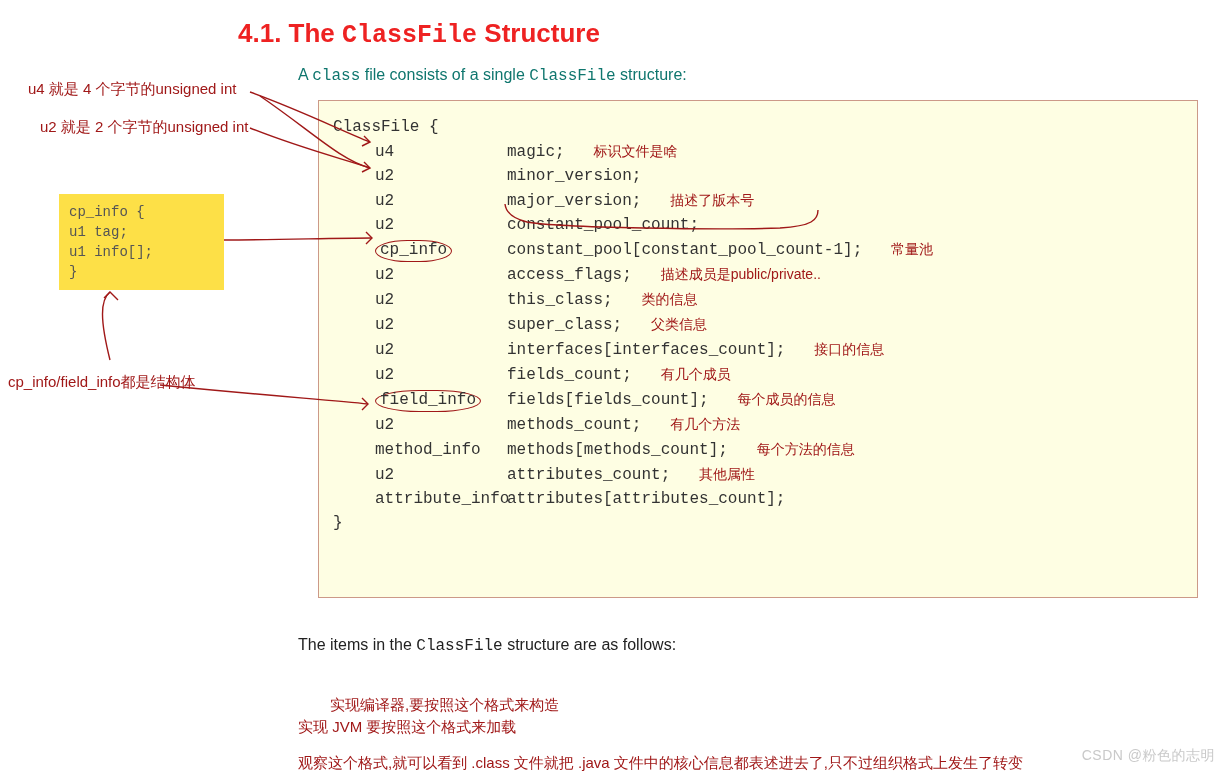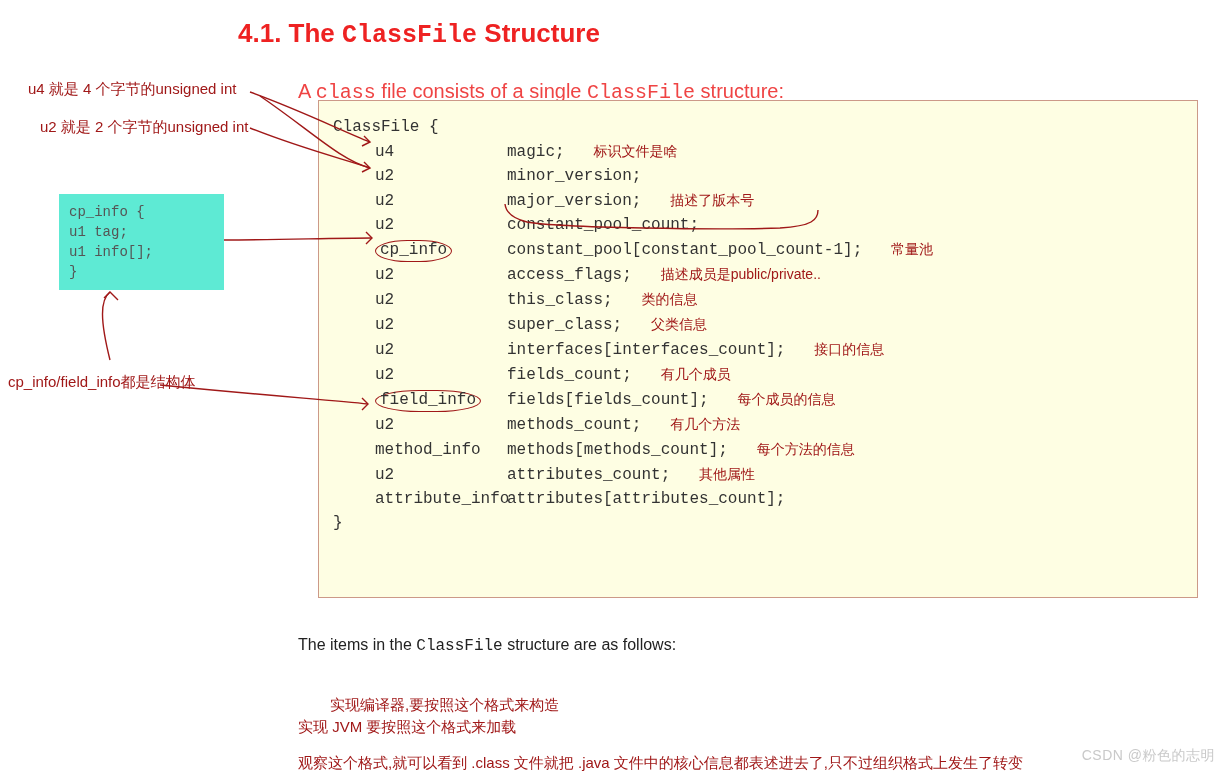--- a/index.html
+++ b/index.html
@@ -18,23 +18,23 @@
   left: 238px;
   top: 18px;
   font-size: 26px;
   font-weight: bold;
   color: #e22;
 }
 .heading .code { font-family: "Courier New", monospace; font-size: 25px; }
 .intro {
   position: absolute;
   left: 298px;
-  top: 80px;
-  font-size: 20px;
-  color: #ef4444;
+  top: 66px;
+  font-size: 16px;
+  color: #0f766e;
 }
 .intro .code { font-family: "Courier New", monospace; }
 .codebox {
   position: absolute;
   left: 318px;
   top: 100px;
   width: 880px;
   height: 498px;
   background: #fefee3;
   border: 1px solid #c98;
@@ -67,21 +67,21 @@
   font-family: Arial, sans-serif;
   font-size: 15px;
   color: #a01818;
 }
 .cpinfo-box {
   position: absolute;
   left: 59px;
   top: 194px;
   width: 165px;
   height: 96px;
-  background: #5eead4;
+  background: #fde047;
   font-family: "Courier New", monospace;
   font-size: 14px;
   color: #555;
   padding: 8px 6px 6px 10px;
   line-height: 20px;
   box-sizing: border-box;
 }
 .bottom-red {
   position: absolute;
   left: 298px;

